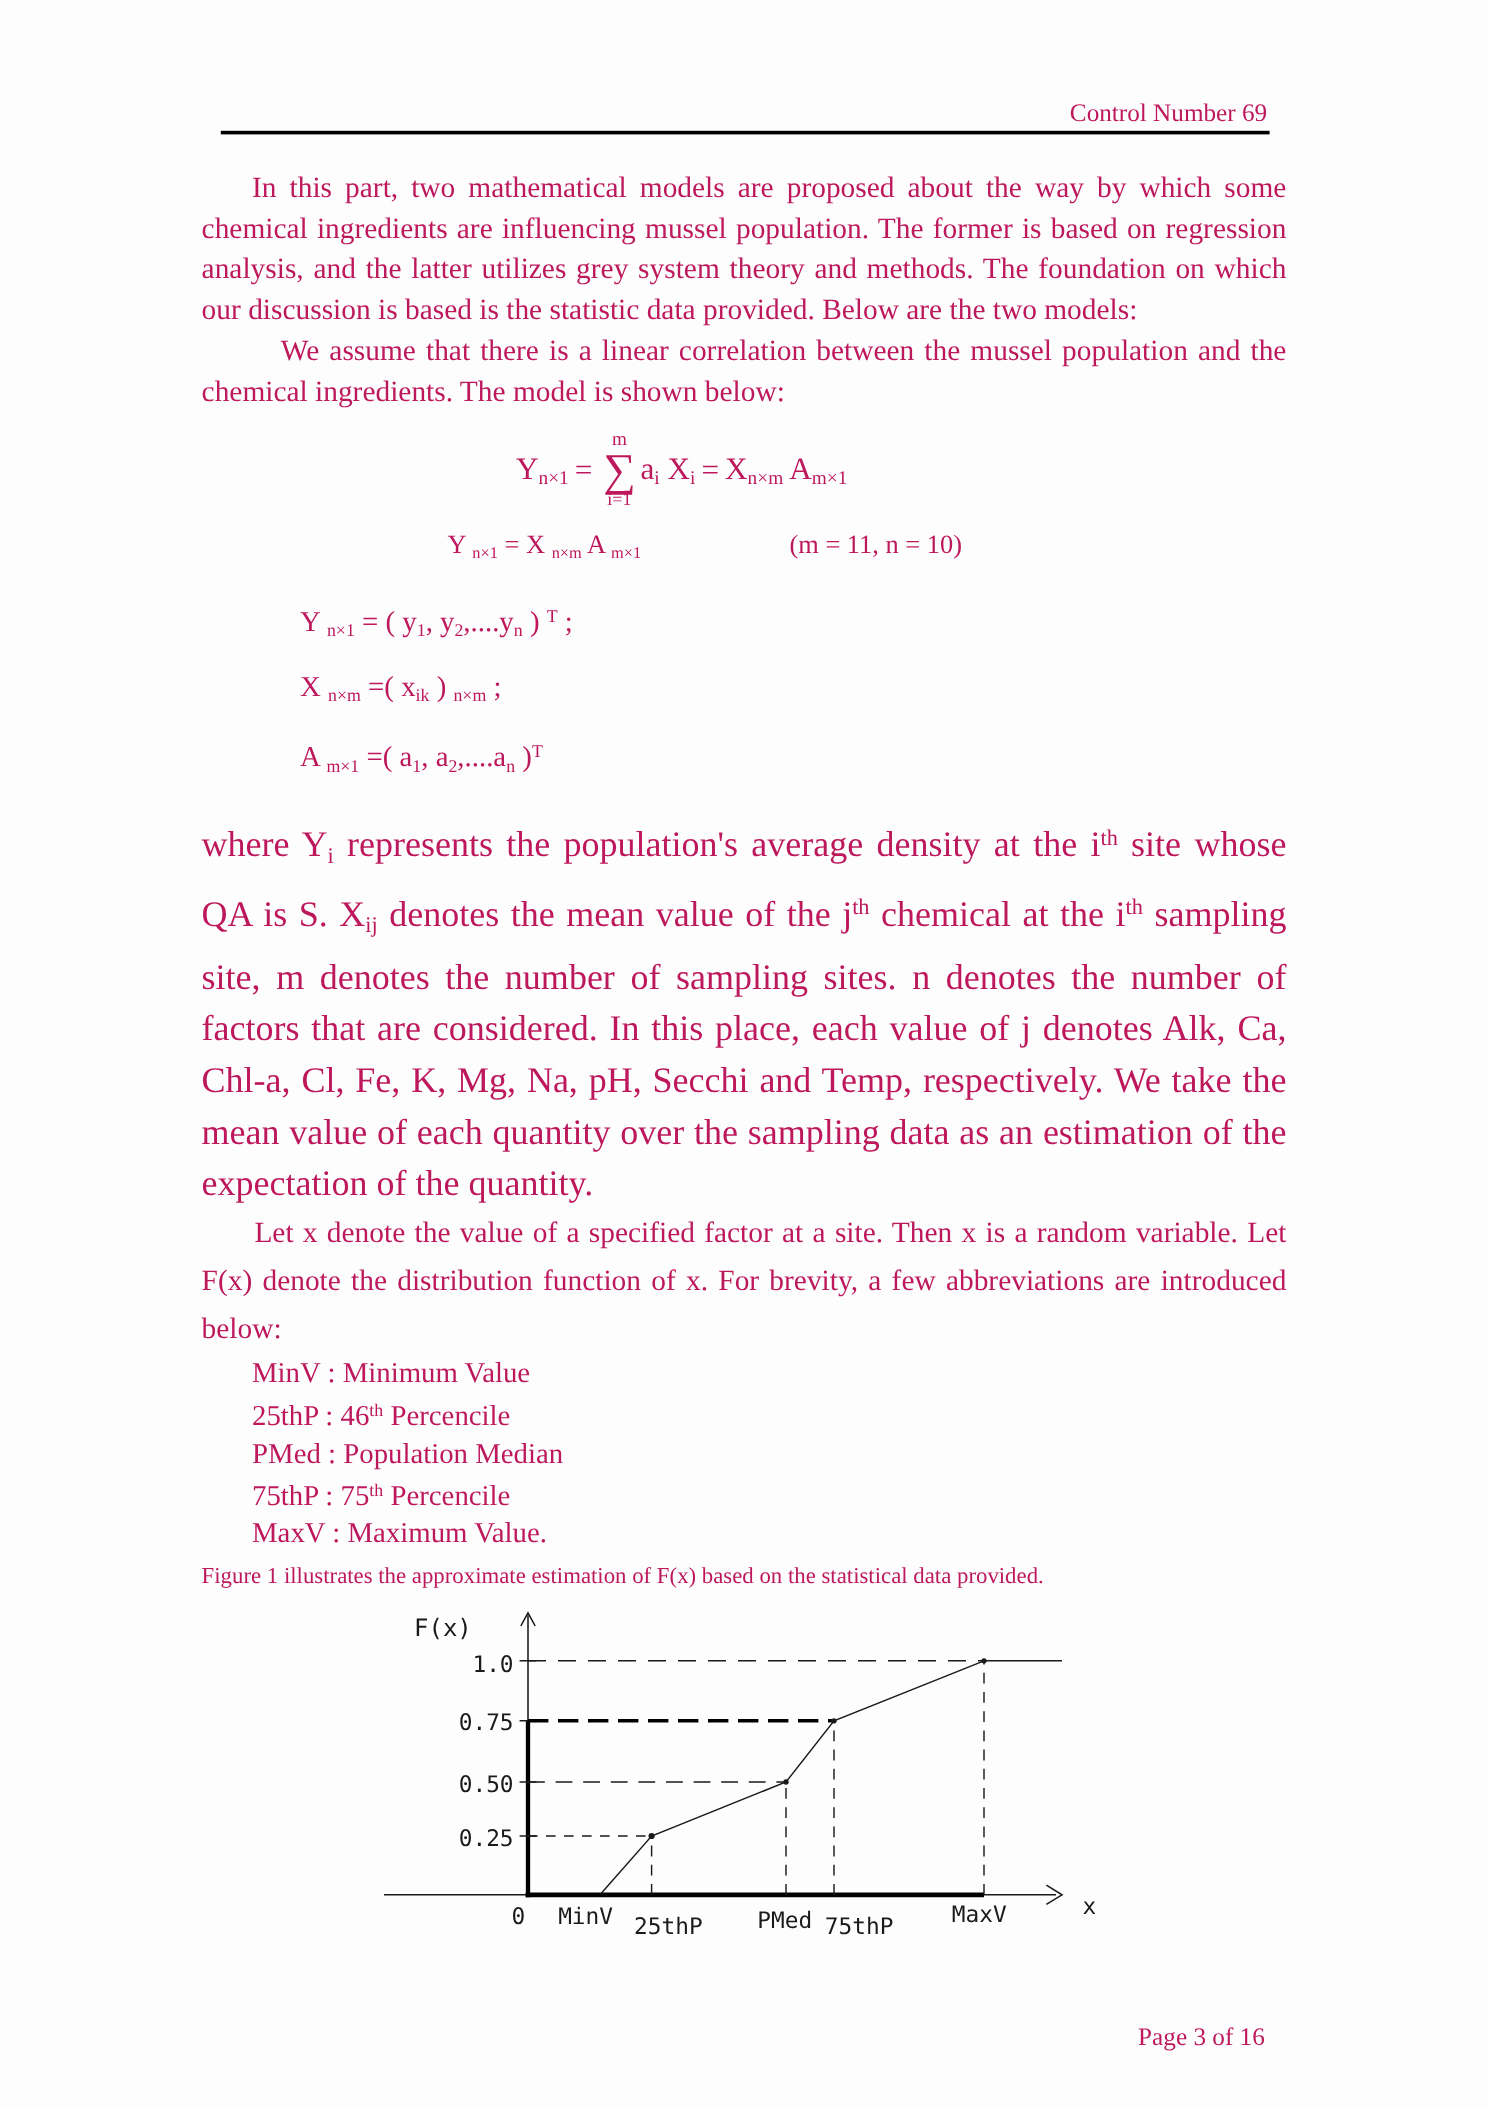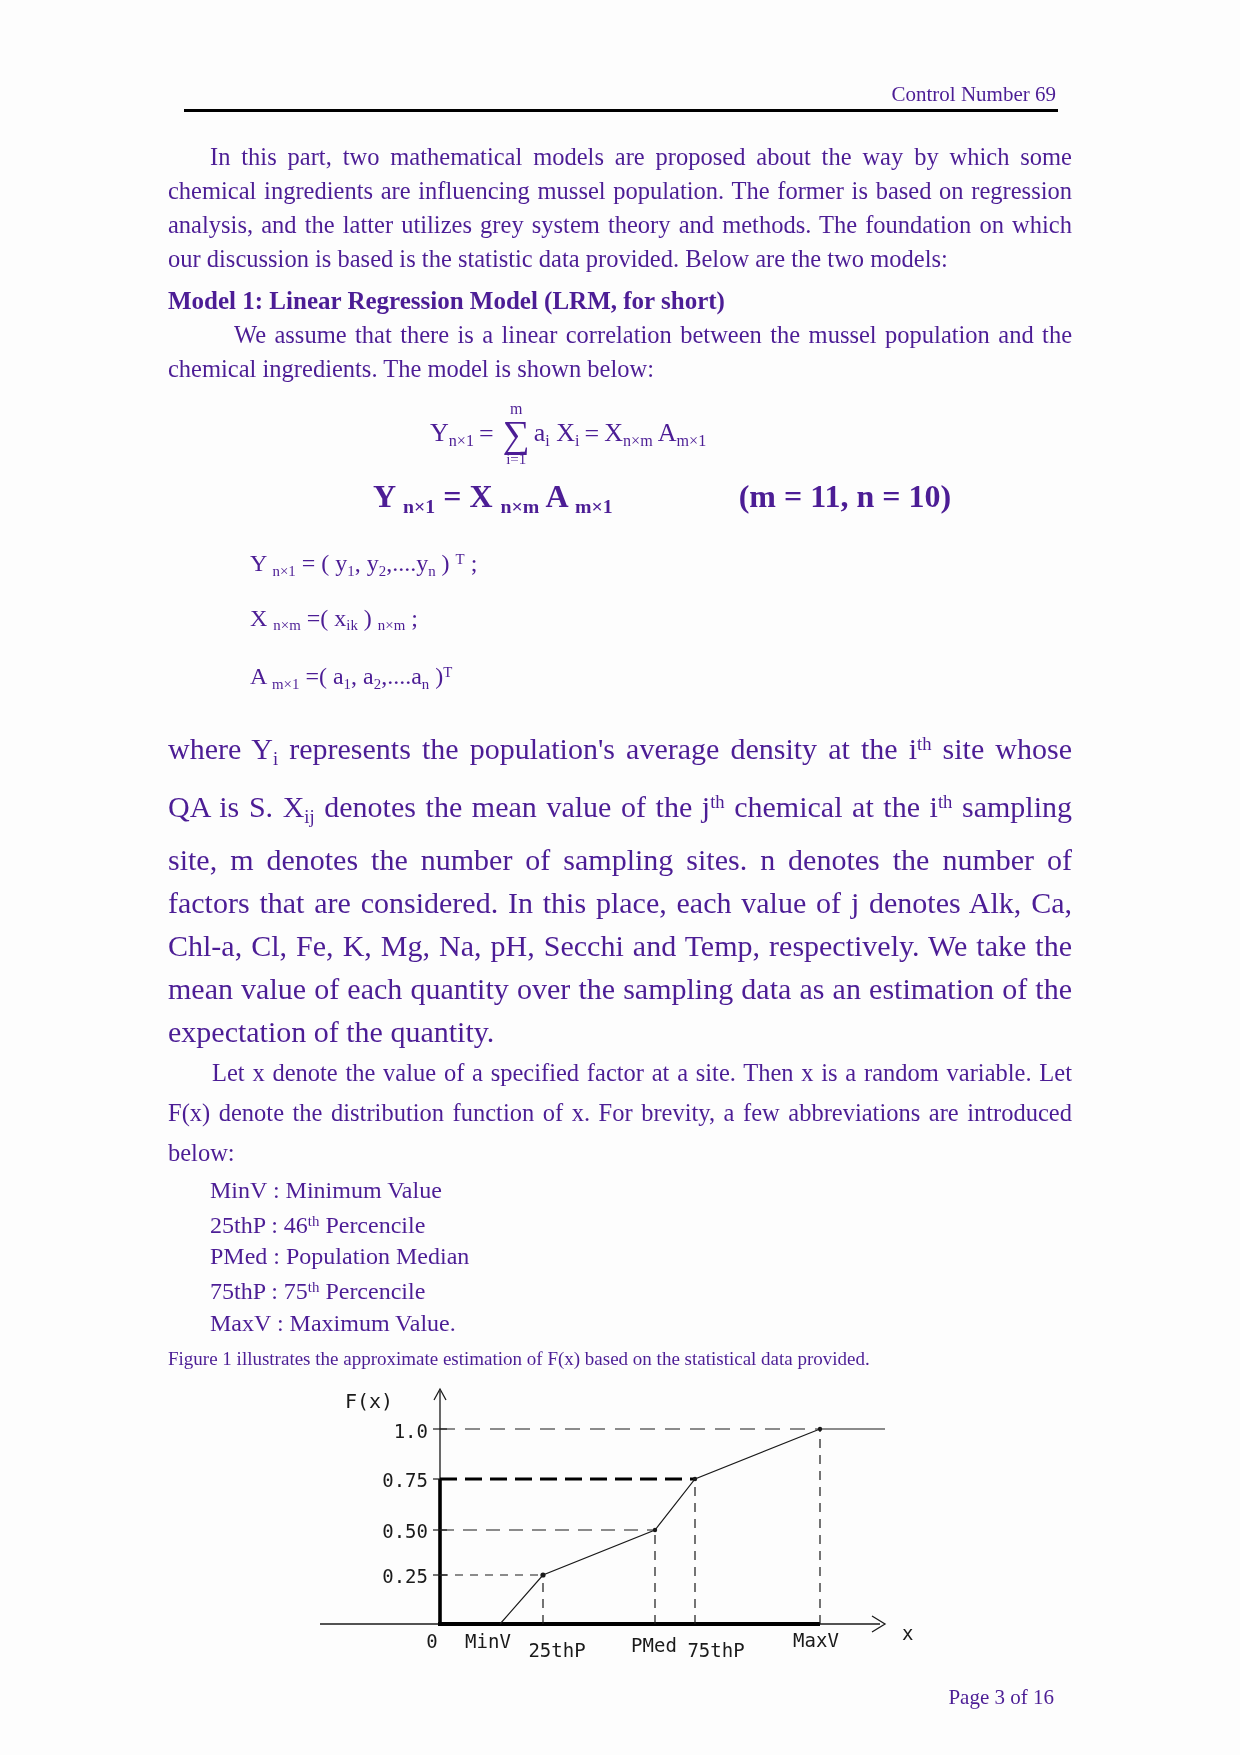--- a/index.html
+++ b/index.html
@@ -1,20 +1,20 @@
 <!DOCTYPE html>
 <html><head>
 <meta charset="utf-8">
 <style>
   html,body { margin:0; padding:0; background:#ffffff; }
   .page {
     position:relative;
     width:1240px; height:1755px;
     background:#fdfdfd;
-    color:#4c1d95;
+    color:#be185d;
     font-family:"Liberation Serif", serif;
     overflow:hidden;
   }
   .header-line {
     position:absolute; top:82px; left:184px; right:184px;
     text-align:right; font-size:21px;
   }
   .header-rule {
     position:absolute; top:109px; left:184px; right:182px;
     height:3px; background:#000;
@@ -34,21 +34,21 @@
     font-size:26px; height:64px;
   }
   .eq1 .sp { margin:0 5px; }
   .sum-stack {
     display:inline-flex; flex-direction:column; align-items:center;
     line-height:1; margin:0 4px;
   }
   .sum-stack .top { font-size:16px; }
   .sum-stack .sym { font-size:38px; line-height:0.9; }
   .sum-stack .bot { font-size:15px; }
-  .eq2 { margin:14px 0 0 205px; font-size:32px; line-height:32px;font-weight:bold; }
+  .eq2 { margin:14px 0 0 205px; font-size:22px; line-height:32px; }
   .eq2 .cond { margin-left:118px; }
   .define-row { margin:14px 0 0 82px; display:flex; font-size:24px; }
   .define-label { width:120px; }
   .define-lines div { line-height:47px; }
   .where-para { margin-top:14px; font-size:30px; line-height:43px; text-align:justify; }
   .lets-para { font-size:24.5px; line-height:40px; text-align:justify; text-indent:44px; }
   .abbr-list { margin:2px 0 0 42px; font-size:24px; }
   .abbr-list div { line-height:31px; }
   .fig-intro { font-size:19px; line-height:40px; text-align:justify; }
   .figure-wrap { margin:4px 0 0 112px; width:660px; height:300px; }
@@ -66,21 +66,20 @@
 
 <div class="page">
 
   <div class="header-line">Control Number 69</div>
   <div class="header-rule"></div>
 
   <div class="content">
 
     <p class="body-text intro">In this part, two mathematical models are proposed about the way by which some chemical ingredients are influencing mussel population. The former is based on regression analysis, and the latter utilizes grey system theory and methods. The foundation on which our discussion is based is the statistic data provided. Below are the two models:</p>
 
-    <p class="model-heading">Model 1: Linear Regression Model (LRM, for short)</p>
 
     <p class="body-text assume">We assume that there is a linear correlation between the mussel population and the chemical ingredients. The model is shown below:</p>
 
     <div class="eq1">
       <span><span>Y</span><sub>n×1</sub></span>
       <span class="sp">=</span>
       <span class="sum-stack">
         <span class="top">m</span>
         <span class="sym">∑</span>
         <span class="bot">i=1</span>

